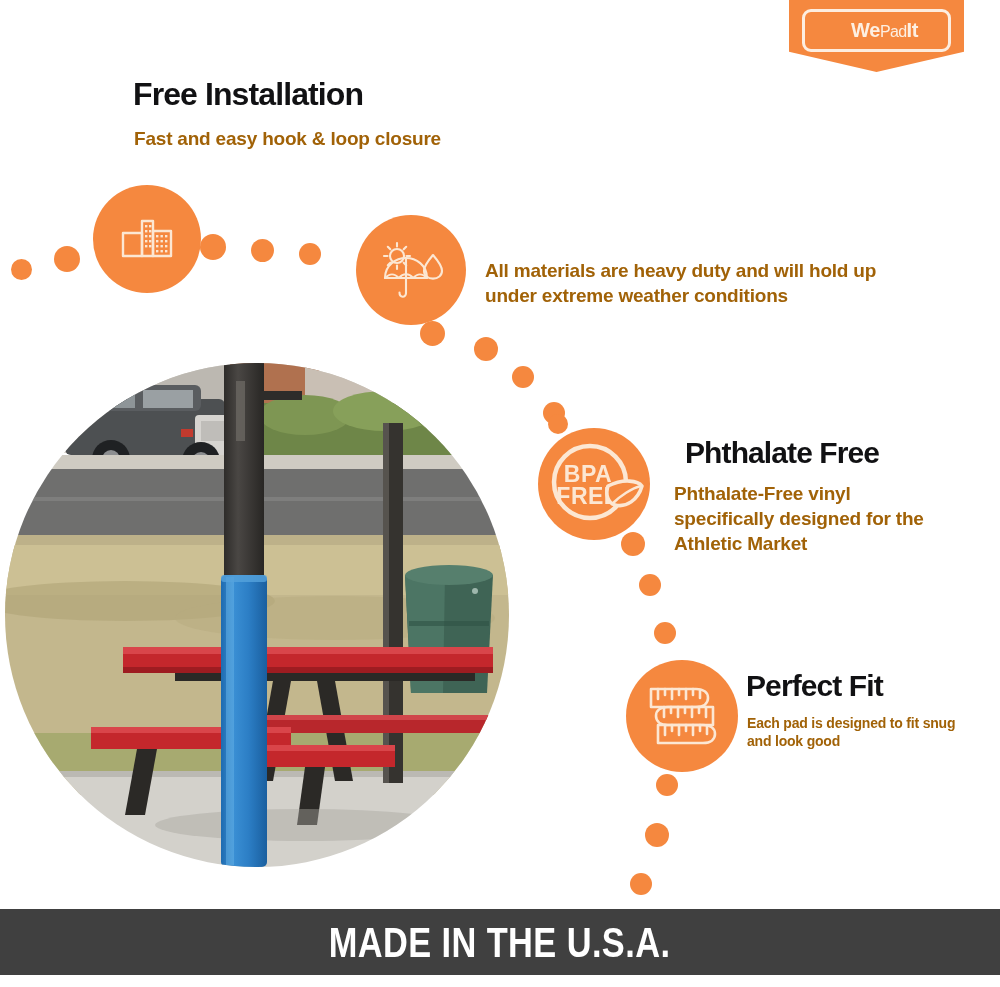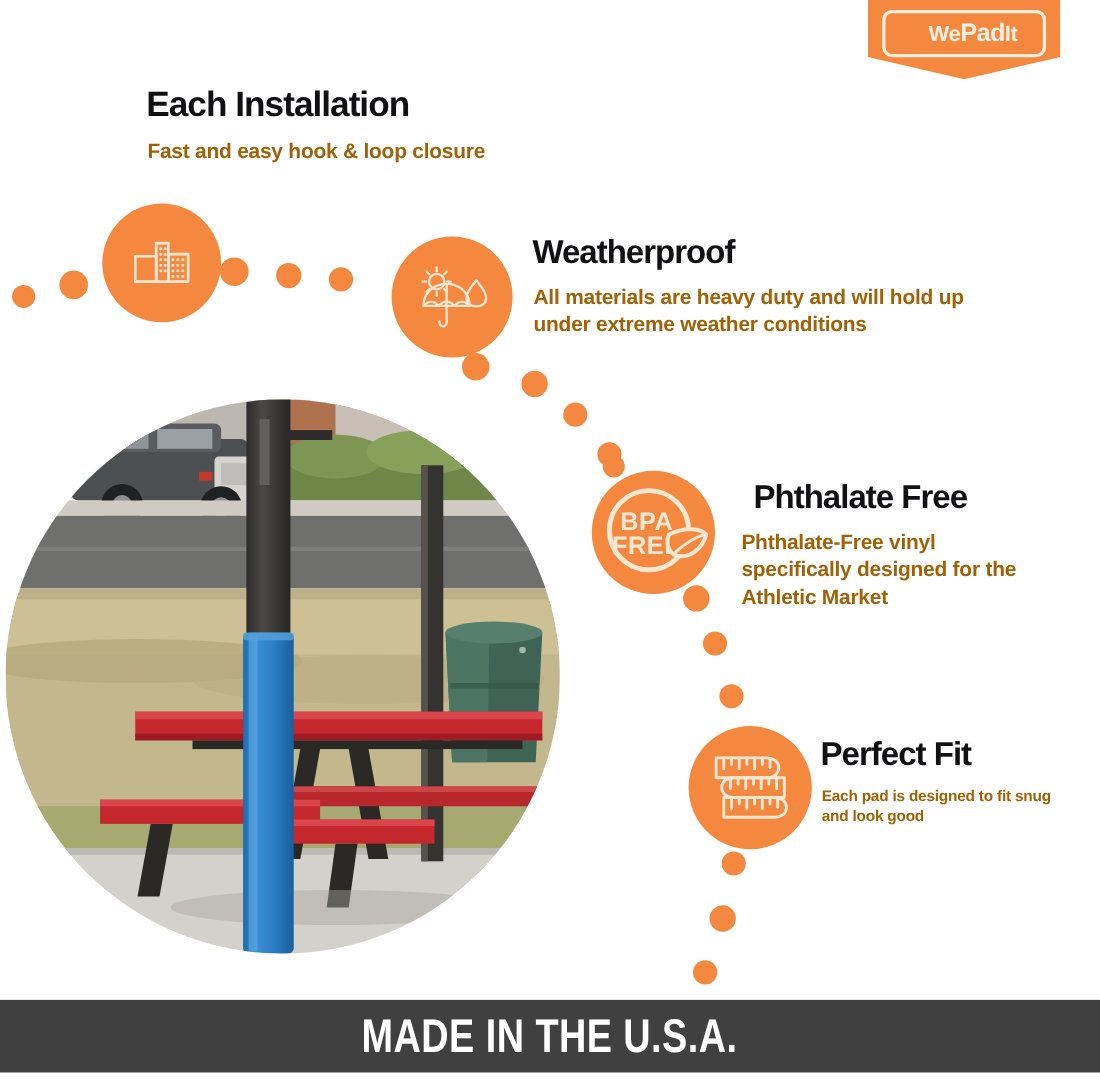--- a/index.html
+++ b/index.html
@@ -37,21 +37,21 @@
   .logo-text{
     font-size:21px;
     letter-spacing:-0.4px;
     color:#FDEFE2;
     white-space:nowrap;
     line-height:1;
     font-weight:700;
     transform:translateY(-1px);
   }
   .logo-text .lt-we{font-weight:700;font-size:20px;margin-left:16px;}
-  .logo-text .lt-pad{font-weight:700;font-size:23px;letter-spacing:-0.6px;}
+  .logo-text .lt-pad{font-weight:400;font-size:16px;letter-spacing:-0.6px;}
   .logo-text .lt-it{font-weight:700;font-size:20px;}
 
   
   .feature-title{
     font-weight:800;
     color:#111113;
     letter-spacing:-0.9px;
     line-height:1.05;
     white-space:nowrap;
   }
@@ -181,21 +181,21 @@
           <rect x="50" y="33" width="2.4" height="2.4"></rect>
         <rect x="41" y="38" width="2.4" height="2.4"></rect>
           <rect x="45.5" y="38" width="2.4" height="2.4"></rect>
           <rect x="50" y="38" width="2.4" height="2.4"></rect>
         <rect x="41" y="43" width="2.4" height="2.4"></rect>
           <rect x="45.5" y="43" width="2.4" height="2.4"></rect>
           <rect x="50" y="43" width="2.4" height="2.4"></rect>
       </g>
     </svg>
   </div>
-  <div class="feature-title" id="f1-title">Each Installation</div>
+  <div class="feature-title" id="f1-title">Free Installation</div>
   <div class="feature-desc" id="f1-desc">Fast and easy hook &amp; loop closure</div>
 
   <div class="disc" id="icon-weather">
     <svg viewBox="0 0 70 70" width="70" height="70" aria-hidden="true">
       <g stroke="#FCE7D3" stroke-width="2.1" fill="none" stroke-linecap="round">
 
         <circle cx="21" cy="21" r="7"></circle>
         <line x1="21" y1="8" x2="21" y2="11.5"></line>
         <line x1="21" y1="30.5" x2="21" y2="34"></line>
         <line x1="8" y1="21" x2="11.5" y2="21"></line>
@@ -210,21 +210,20 @@
         <path d="M23 43 C27 38 33 38 37 43"></path>
         <path d="M37 43 C42 38 46 38 51 43"></path>
 
         <line x1="30" y1="23" x2="30" y2="58"></line>
         <path d="M30 58 C30 63 23.5 63 23.5 57.5"></path>
 
         <path d="M57 20 C57 20 48 30.5 48 35.8 C48 40.6 52 43.6 57 43.6 C62 43.6 66 40.6 66 35.8 C66 30.5 57 20 57 20 Z" stroke-linejoin="round"></path>
       </g>
     </svg>
   </div>
-  <div class="feature-title" id="f2-title">Weatherproof</div>
   <div class="feature-desc" id="f2-desc">All materials are heavy duty and will hold up under extreme weather conditions</div>
 
   <div class="disc" id="icon-bpa">
     <svg viewBox="0 0 112 112" width="112" height="112" aria-hidden="true">
       <circle cx="52" cy="54" r="36" fill="none" stroke="#FCE7D3" stroke-width="4.5"></circle>
       <text x="50" y="54" text-anchor="middle" fill="#FCE7D3" font-family="Liberation Sans, sans-serif" font-size="23" font-weight="800" letter-spacing="0.5">BPA</text>
       <text x="50" y="76" text-anchor="middle" fill="#FCE7D3" font-family="Liberation Sans, sans-serif" font-size="23" font-weight="800" letter-spacing="0.5">FREE</text>
 
       <path d="M70 58 C86 50 100 53 104 58 C100 72 88 80 77 77 C70 75 67 66 70 58 Z" fill="#F5883F" stroke="#FCE7D3" stroke-width="3.6" stroke-linejoin="round"></path>
       <path d="M74 76 C82 68 94 60 103 58" fill="none" stroke="#FCE7D3" stroke-width="2.6" stroke-linecap="round"></path>

